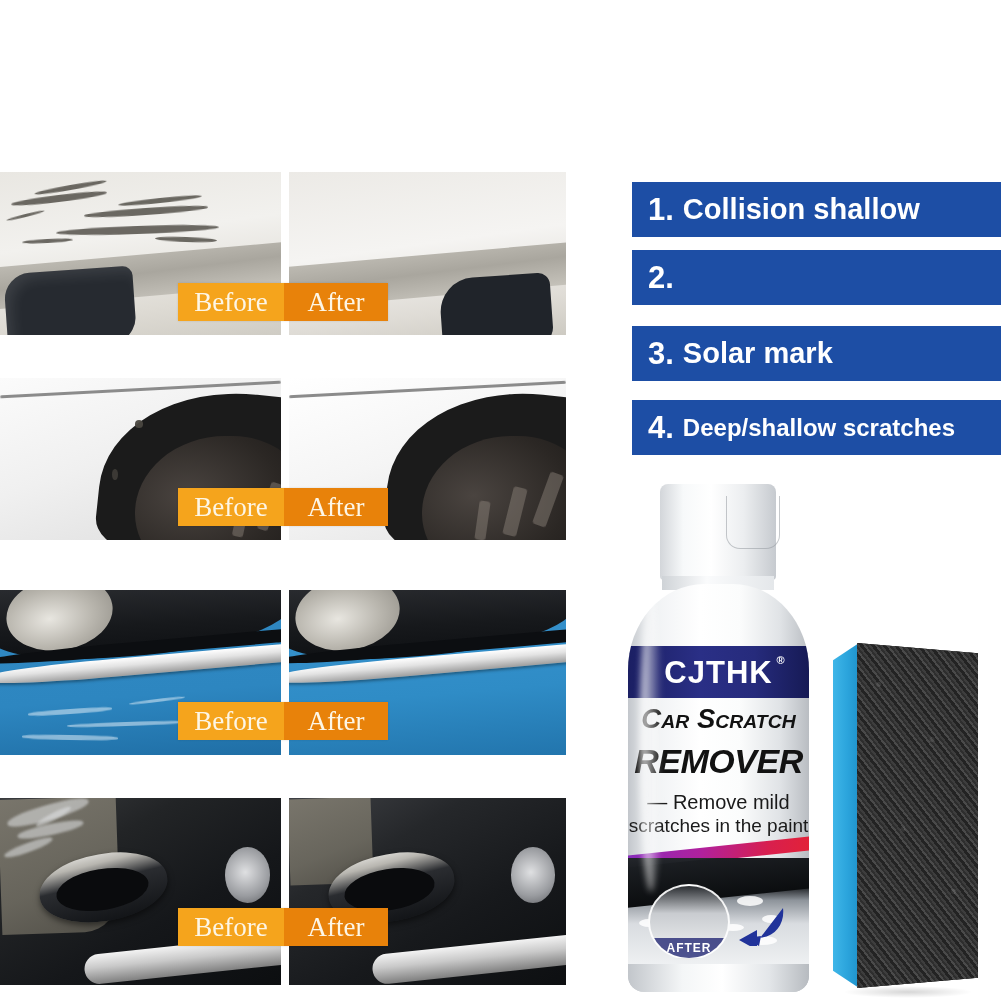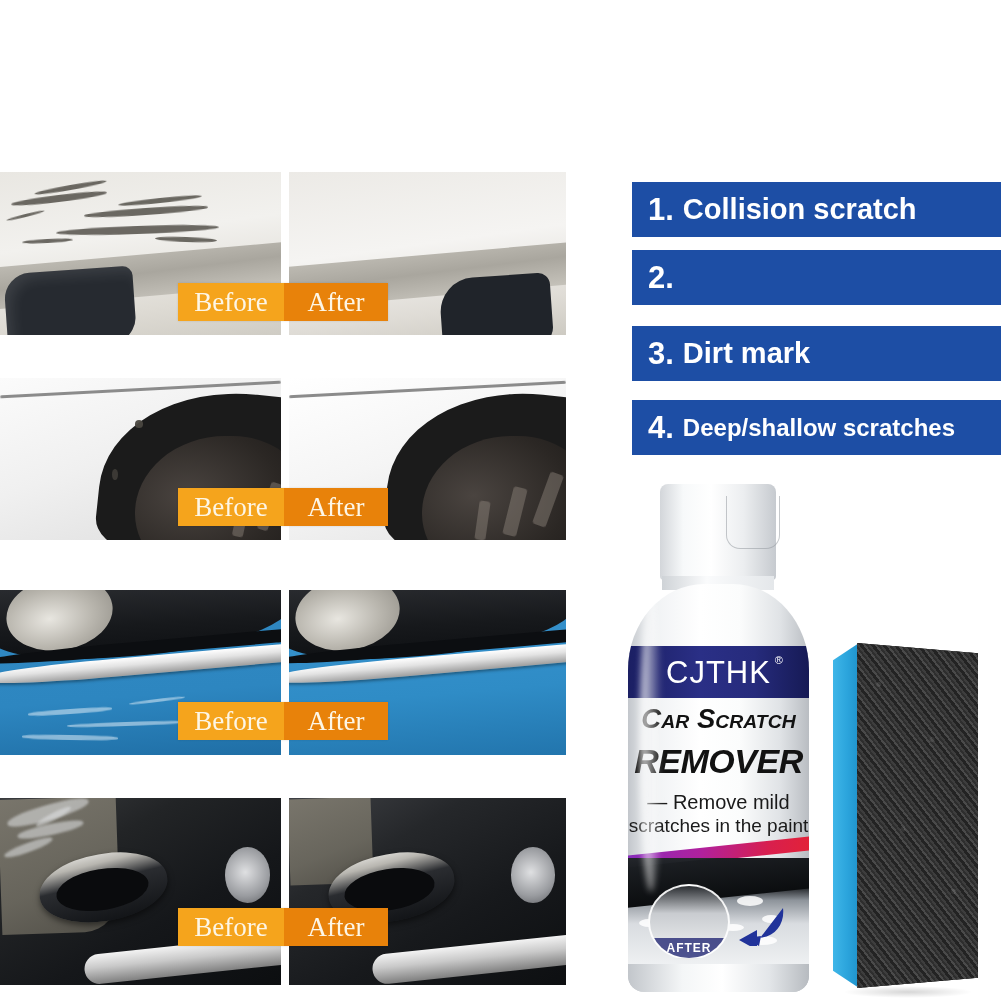--- a/index.html
+++ b/index.html
@@ -245,21 +245,21 @@
     background: linear-gradient(90deg,#c3c7cc 0%,#f0f2f4 14%,#ffffff 40%,#fbfcfc 62%,#e0e3e6 84%,#b9bdc2 100%);
     border-radius: 76px 76px 16px 16px / 86px 86px 16px 16px;
     overflow: hidden;
   }
   .label-navy {
     position: absolute; left: 0; top: 62px; width: 100%; height: 52px;
     background: linear-gradient(90deg,#1b1f63 0%,#2a2f86 40%,#262b7c 70%,#161a55 100%);
     display: flex; align-items: center; justify-content: center;
   }
   .brand-text {
-    color: #ffffff; font-size: 31px; font-weight: normal; letter-spacing: 1px;
+    color: #ffffff; font-size: 31px; font-weight: bold; letter-spacing: 1px;
     line-height: 1; position: relative;
   }
   .brand-reg {
     position: absolute; right: -13px; top: -2px; font-size: 11px;
   }
   .label-line1 {
     position: absolute; left: 0; top: 122px; width: 100%;
     text-align: center; color: #121212;
     font-size: 27px; font-weight: bold; font-style: italic;
     font-variant: small-caps; letter-spacing: 0px; line-height: 1;
@@ -464,28 +464,28 @@
       </div>
     </div>
     <div class="ba-label" style="left:178px;top:110px;">
       <div class="ba-before">Before</div>
       <div class="ba-after">After</div>
     </div>
   </div>
 
   <div class="num-bar" style="top:182px;height:55px;">
     <span class="bar-num">1.</span>
-    <span class="bar-text">Collision scratch</span>
+    <span class="bar-text">Collision shallow</span>
   </div>
   <div class="num-bar" style="top:250px;height:55px;">
     <span class="bar-num">2.</span>
   </div>
   <div class="num-bar" style="top:326px;height:55px;">
     <span class="bar-num">3.</span>
-    <span class="bar-text">Dirt mark</span>
+    <span class="bar-text">Solar mark</span>
   </div>
   <div class="num-bar compact" style="top:400px;height:55px;">
     <span class="bar-num">4.</span>
     <span class="bar-text">Deep/shallow scratches</span>
   </div>
 
   <div class="bottle">
     <div class="bottle-cap">
       <div class="bottle-cap-tab"></div>
     </div>

